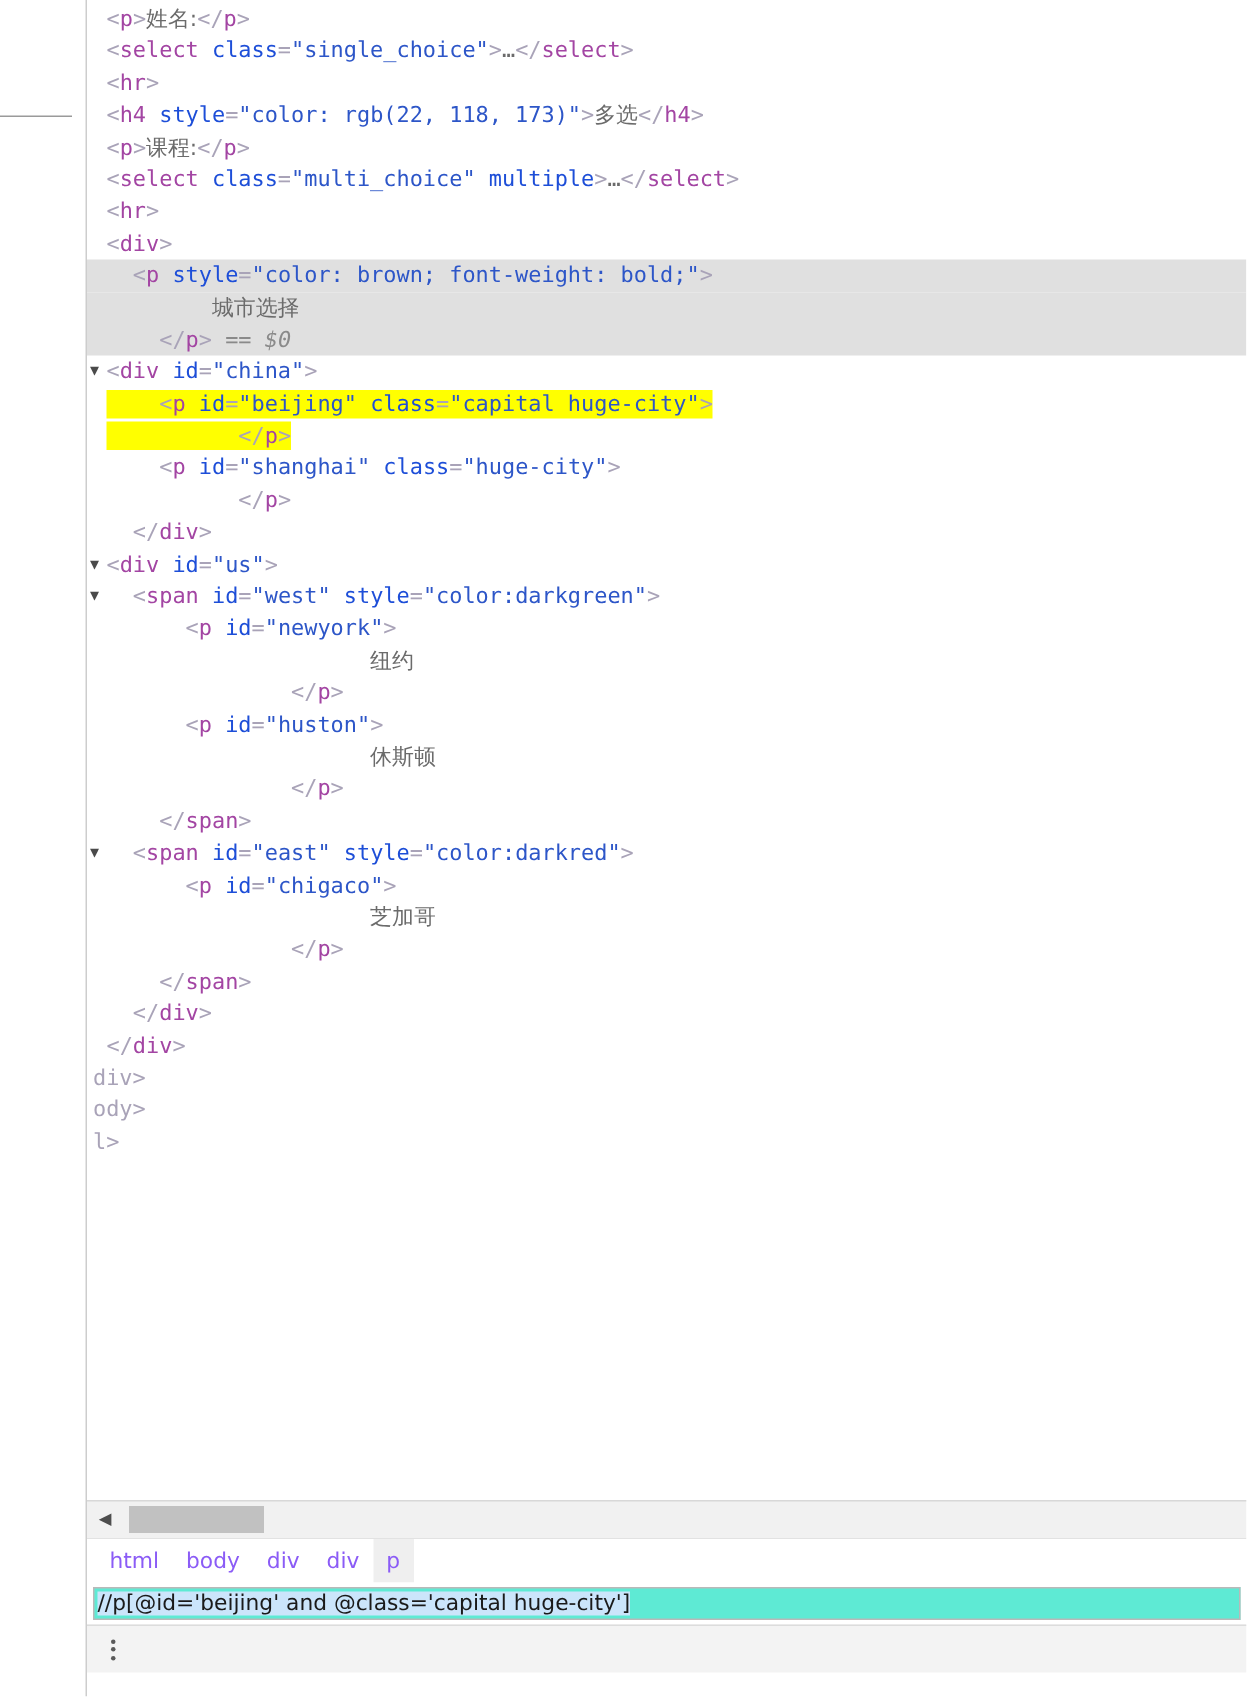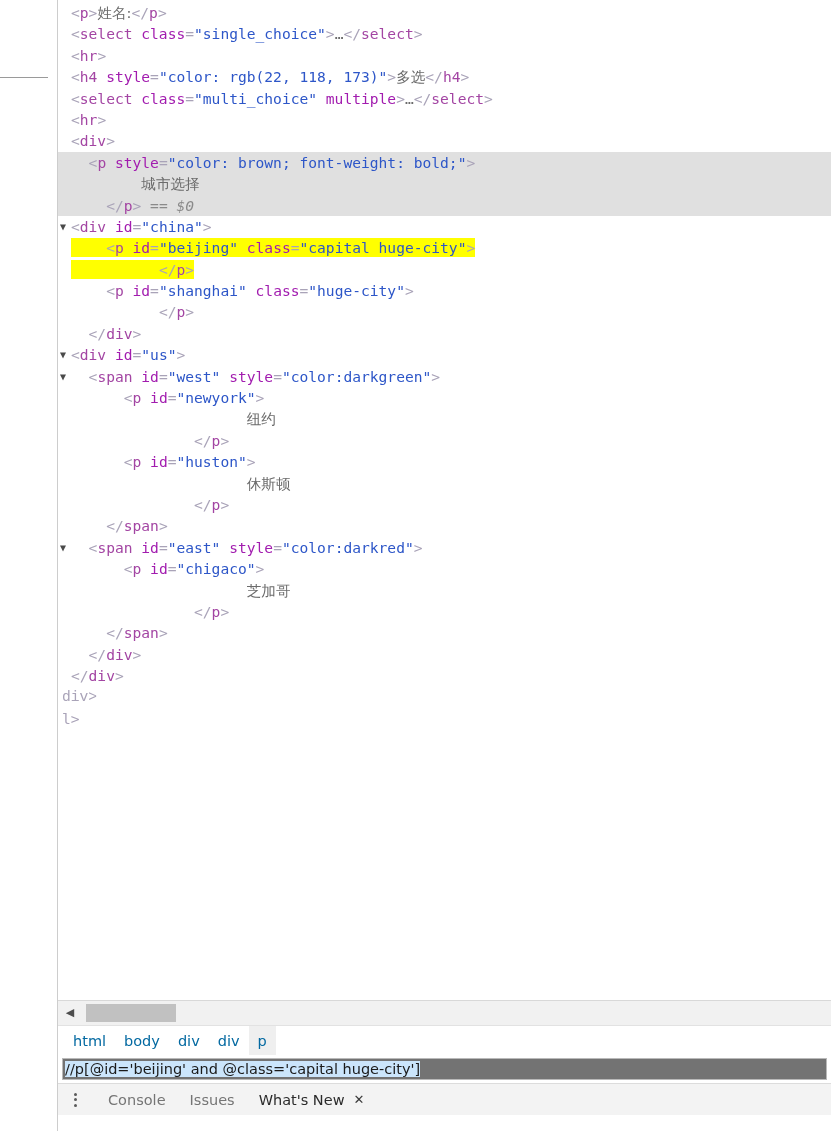--- a/index.html
+++ b/index.html
@@ -59,21 +59,21 @@
     background: #e0e0e0;
   }
   .node-line.hl > .hlbox {
     background: #ffff00;
   }
   .hlbox { display: inline; padding: 1px 0; }
 
   
   .br   { color: #a9a3b8; }        
   .tag  { color: #a345a3; }        
-  .attr { color: #a21caf; }        
+  .attr { color: #1d4ed8; }        
   .val  { color: #2d56c8; }        
   .txt  { color: #6b6b6b; }        
   .cmt  { color: #8a8a8a; font-style: italic; }
   .tri  {
     color: #4a4a4a;
     font-size: 10px;
     display: inline-block;
     width: 11px;
     position: relative;
     top: -2px;
@@ -108,42 +108,42 @@
     background: #ffffff;
     border-top: 1px solid #e2e2e2;
     display: flex;
     align-items: stretch;
     font-family: "DejaVu Sans", "Liberation Sans", sans-serif;
     font-size: 14.5px;
     flex: none;
     padding-left: 6px;
   }
   .crumb {
-    color: #0369a1;
+    color: #8b5cf6;
     padding: 0 9px;
     display: flex;
     align-items: center;
     cursor: default;
   }
   .crumb.active { background: #efefef; }
 
   
   #searchbar {
     height: 28px;
     background: #ffffff;
     display: flex;
     align-items: center;
     padding: 0 4px;
     flex: none;
   }
   #search-input {
     flex: 1;
     height: 22px;
     border: 1px solid #b9b9b9;
-    background: #737373;
+    background: #5eead4;
     font-family: "DejaVu Sans", "Liberation Sans", sans-serif;
     font-size: 14.5px;
     color: #1a1a1a;
     padding: 0 2px;
     box-sizing: border-box;
     display: flex;
     align-items: center;
     overflow: hidden;
   }
   #search-text {
@@ -196,20 +196,21 @@
   <div id="gutter-rule"></div>
 </div>
 
 <div id="devtools">
 
   <div id="dom-tree">
       <div class="node-line"><span class="tri"> </span><span><span></span><span class="br">&lt;</span><span class="tag">p</span><span class="br">&gt;</span><span class="txt cjk">姓名:</span><span class="br">&lt;/</span><span class="tag">p</span><span class="br">&gt;</span></span></div>
       <div class="node-line"><span class="tri"> </span><span><span></span><span class="br">&lt;</span><span class="tag">select</span><span class="attr"> class</span><span class="br">=</span><span class="val">"single_choice"</span><span class="br">&gt;</span><span class="txt">…</span><span class="br">&lt;/</span><span class="tag">select</span><span class="br">&gt;</span></span></div>
       <div class="node-line"><span class="tri"> </span><span><span></span><span class="br">&lt;</span><span class="tag">hr</span><span class="br">&gt;</span></span></div>
       <div class="node-line"><span class="tri"> </span><span><span></span><span class="br">&lt;</span><span class="tag">h4</span><span class="attr"> style</span><span class="br">=</span><span class="val">"color: rgb(22, 118, 173)"</span><span class="br">&gt;</span><span class="txt cjk">多选</span><span class="br">&lt;/</span><span class="tag">h4</span><span class="br">&gt;</span></span></div>
+      <div class="node-line"><span class="tri"> </span><span><span></span><span class="br">&lt;</span><span class="tag">p</span><span class="br">&gt;</span><span class="txt cjk">课程:</span><span class="br">&lt;/</span><span class="tag">p</span><span class="br">&gt;</span></span></div>
       <div class="node-line"><span class="tri"> </span><span><span></span><span class="br">&lt;</span><span class="tag">select</span><span class="attr"> class</span><span class="br">=</span><span class="val">"multi_choice"</span><span class="attr"> multiple</span><span class="br">&gt;</span><span class="txt">…</span><span class="br">&lt;/</span><span class="tag">select</span><span class="br">&gt;</span></span></div>
       <div class="node-line"><span class="tri"> </span><span><span></span><span class="br">&lt;</span><span class="tag">hr</span><span class="br">&gt;</span></span></div>
       <div class="node-line"><span class="tri"> </span><span><span></span><span class="br">&lt;</span><span class="tag">div</span><span class="br">&gt;</span></span></div>
       <div class="node-line sel"><span class="tri"> </span><span><span>  </span><span class="br">&lt;</span><span class="tag">p</span><span class="attr"> style</span><span class="br">=</span><span class="val">"color: brown; font-weight: bold;"</span><span class="br">&gt;</span></span></div>
       <div class="node-line sel"><span class="tri"> </span><span><span>        </span><span class="txt cjk">城市选择</span></span></div>
       <div class="node-line sel"><span class="tri"> </span><span><span>    </span><span class="br">&lt;/</span><span class="tag">p</span><span class="br">&gt;</span><span class="cmt"> == $0</span></span></div>
       <div class="node-line"><span class="tri">▼</span><span><span></span><span class="br">&lt;</span><span class="tag">div</span><span class="attr"> id</span><span class="br">=</span><span class="val">"china"</span><span class="br">&gt;</span></span></div>
       <div class="node-line hl"><span class="tri"> </span><span class="hlbox"><span>    </span><span class="br">&lt;</span><span class="tag">p</span><span class="attr"> id</span><span class="br">=</span><span class="val">"beijing"</span><span class="attr"> class</span><span class="br">=</span><span class="val">"capital huge-city"</span><span class="br">&gt;</span></span></div>
       <div class="node-line hl"><span class="tri"> </span><span class="hlbox"><span>          </span><span class="br">&lt;/</span><span class="tag">p</span><span class="br">&gt;</span></span></div>
       <div class="node-line"><span class="tri"> </span><span><span>    </span><span class="br">&lt;</span><span class="tag">p</span><span class="attr"> id</span><span class="br">=</span><span class="val">"shanghai"</span><span class="attr"> class</span><span class="br">=</span><span class="val">"huge-city"</span><span class="br">&gt;</span></span></div>
@@ -224,21 +225,22 @@
       <div class="node-line"><span class="tri"> </span><span><span>                    </span><span class="txt cjk">休斯顿</span></span></div>
       <div class="node-line"><span class="tri"> </span><span><span>              </span><span class="br">&lt;/</span><span class="tag">p</span><span class="br">&gt;</span></span></div>
       <div class="node-line"><span class="tri"> </span><span><span>    </span><span class="br">&lt;/</span><span class="tag">span</span><span class="br">&gt;</span></span></div>
       <div class="node-line"><span class="tri">▼</span><span><span>  </span><span class="br">&lt;</span><span class="tag">span</span><span class="attr"> id</span><span class="br">=</span><span class="val">"east"</span><span class="attr"> style</span><span class="br">=</span><span class="val">"color:darkred"</span><span class="br">&gt;</span></span></div>
       <div class="node-line"><span class="tri"> </span><span><span>      </span><span class="br">&lt;</span><span class="tag">p</span><span class="attr"> id</span><span class="br">=</span><span class="val">"chigaco"</span><span class="br">&gt;</span></span></div>
       <div class="node-line"><span class="tri"> </span><span><span>                    </span><span class="txt cjk">芝加哥</span></span></div>
       <div class="node-line"><span class="tri"> </span><span><span>              </span><span class="br">&lt;/</span><span class="tag">p</span><span class="br">&gt;</span></span></div>
       <div class="node-line"><span class="tri"> </span><span><span>    </span><span class="br">&lt;/</span><span class="tag">span</span><span class="br">&gt;</span></span></div>
       <div class="node-line"><span class="tri"> </span><span><span>  </span><span class="br">&lt;/</span><span class="tag">div</span><span class="br">&gt;</span></span></div>
       <div class="node-line"><span class="tri"> </span><span><span></span><span class="br">&lt;/</span><span class="tag">div</span><span class="br">&gt;</span></span></div>
-      <div class="node-line" style="margin-left: -9px; font-family: Liberation Mono, monospace;"><span class="tri"> </span><span><span></span><span class="br">div</span><span class="br">&gt;</span></span></div>
+      <div class="node-line" style="margin-left: -9px;"><span class="tri"> </span><span><span></span><span class="br">div</span><span class="br">&gt;</span></span></div>
+      <div class="node-line" style="margin-left: -9px;"><span class="tri"> </span><span><span></span><span class="br">ody</span><span class="br">&gt;</span></span></div>
       <div class="node-line" style="margin-left: -9px;"><span class="tri"> </span><span><span></span><span class="br">l</span><span class="br">&gt;</span></span></div>
     </div>
 
   <div id="hscroll">
     <div id="hscroll-left-arrow">◀</div>
     <div id="hscroll-thumb"></div>
   </div>
 
   <div id="breadcrumb">
       <div class="crumb">html</div>
@@ -253,27 +255,15 @@
       <span id="search-text">//p[@id='beijing' and @class='capital huge-city']</span>
     </div>
   </div>
 
   <div id="drawer">
     <div id="drawer-menu-icon">
       <i></i>
         <i></i>
         <i></i>
     </div>
-    <div id="drawer-tabs" style="display:flex;align-items:center;">
-        <div class="dtab">
-          <span>Console</span>
-        </div>
-        <div class="dtab">
-          <span>Issues</span>
-        </div>
-        <div class="dtab active">
-          <span>What's New</span>
-          <span class="dtab-close">✕</span>
-        </div>
-      </div>
   </div>
 
 </div>
 
 </body></html>

